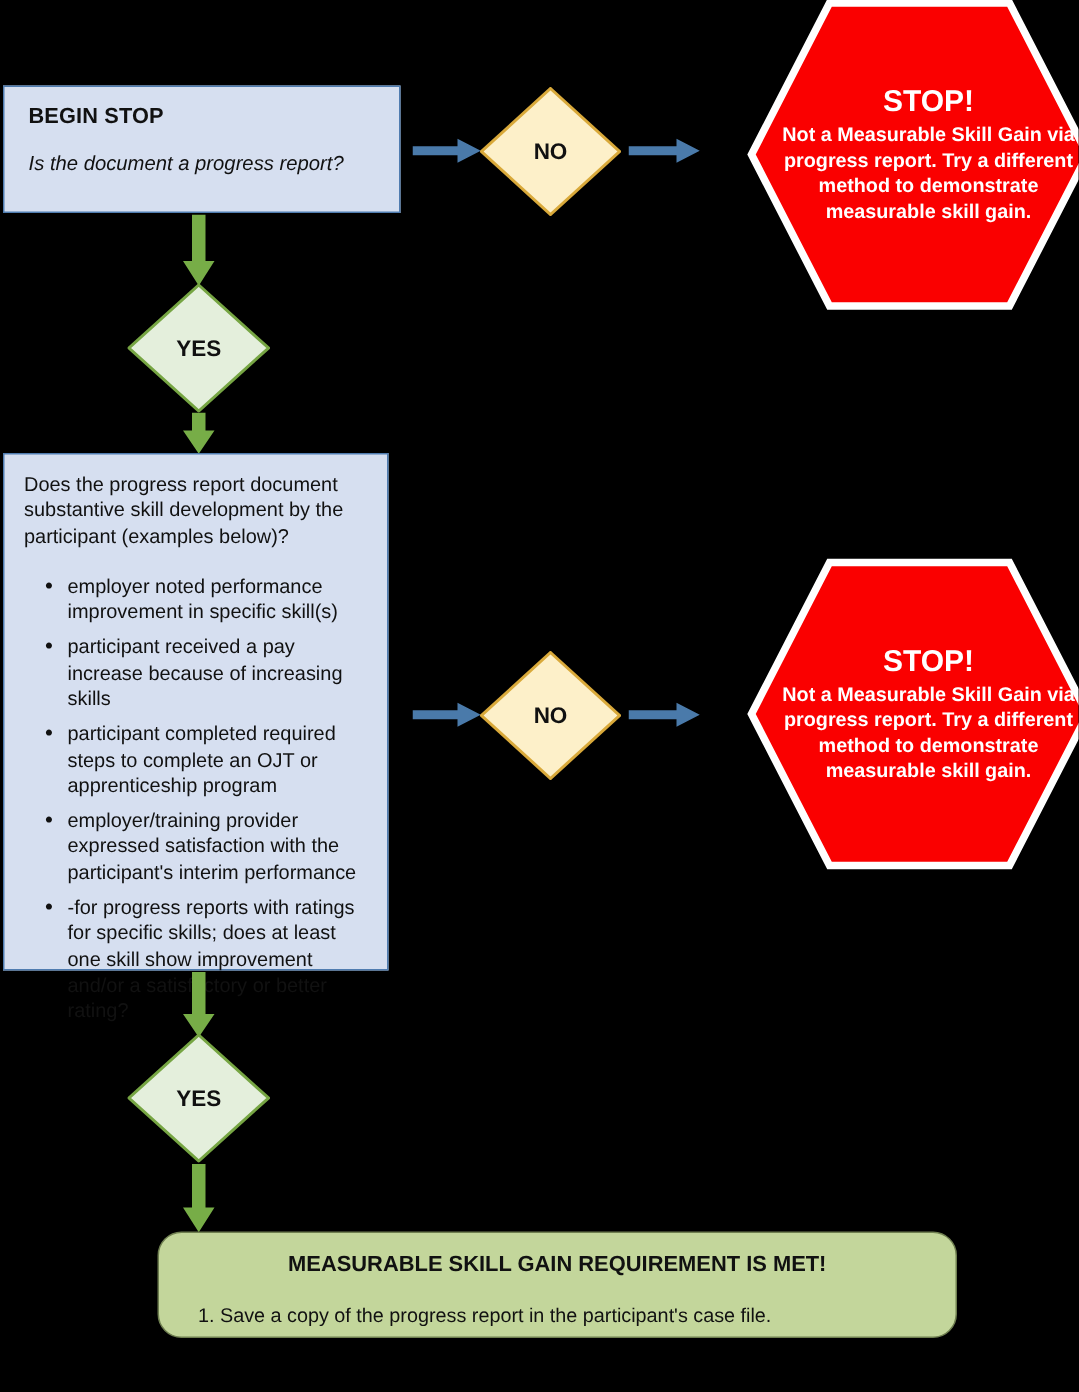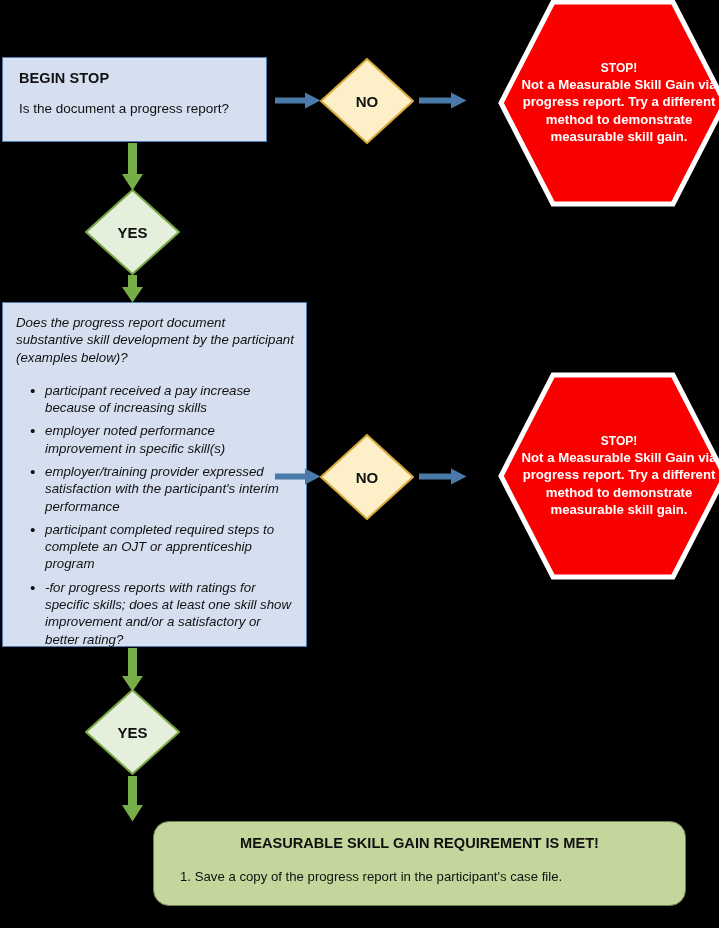--- a/index.html
+++ b/index.html
@@ -33,37 +33,37 @@
     color: #111111;
   }
   .procbox .title {
     font-weight: bold;
     font-size: 14.5px;
     letter-spacing: .1px;
   }
   .procbox .qtext {
     font-size: 13.5px;
     line-height: 1.22;
+    font-style: italic;
   }
 
   
   #begin-box {
     left: 2px; top: 57px;
     width: 265px; height: 85px;
     padding: 12px 14px 0 14px;
   }
   #begin-box .title { margin: 0 0 15px 2px; }
   #begin-box .qtext { margin: 0 0 0 2px; }
 
   
   #question-box {
     left: 2px; top: 302px;
-    width: 305px; height: 345px;
+    width: 257px; height: 345px;
     padding: 11px 12px 0 12px;
-    font-style: italic;
   }
   #question-box .lead {
     font-size: 13.3px;
     line-height: 1.30;
     margin: 0 0 16px 1px;
   }
   #question-box ul {
     margin: 0;
     padding: 0 2px 0 30px;
     list-style: none;
@@ -118,38 +118,37 @@
     display: flex;
     flex-direction: column;
     align-items: center;
     justify-content: center;
     color: #ffffff;
     font-weight: bold;
     text-align: center;
     z-index: 3;
     pointer-events: none;
   }
-  .hextext .stopword { font-size: 12px; margin-bottom: 1px; }
+  .hextext .stopword { font-size: 20px; margin-bottom: 1px; }
   .hextext .stopbody { font-size: 13.2px; line-height: 1.30; padding: 0 14px; }
 
   #stop-hex-1 { left: 497px; top: -2px;  width: 232px; height: 210px; }
   #stop-hex-1 .hextext { padding-left: 6px; padding-right: 38px; }
   #stop-hex-2 { left: 497px; top: 371px; width: 232px; height: 210px; }
   #stop-hex-2 .hextext { padding-left: 6px; padding-right: 38px; }
 
   
   #result-box {
     left: 105px; top: 821px;
-    width: 533px; height: 85px;
+    width: 533px; height: 71px;
     background: #c3d69b;
     border: 1px solid #6f7f50;
     border-radius: 16px;
     color: #111111;
     padding: 13px 16px 0 16px;
-    margin-left: 48px;
   }
   #result-box .rtitle {
     text-align: center;
     font-weight: bold;
     font-size: 14.6px;
     margin-bottom: 17px;
   }
   #result-box .rstep {
     font-size: 13.2px;
     line-height: 1.42;
@@ -224,24 +223,24 @@
 
   <div class="arrow" id="arrow-down-2">
     <svg width="23" height="28" viewBox="0 0 23 28">
       <path d="M7 0 L16 0 L16 12 L22 12 L11.5 27.5 L1 12 L7 12 Z" fill="#77ad47"></path>
     </svg>
   </div>
 
   <div class="node procbox" id="question-box">
     <div class="lead">Does the progress report document substantive skill development by the participant (examples below)?</div>
     <ul>
+      <li>employer noted performance improvement in specific skill(s)</li>
       <li>participant received a pay increase because of increasing skills</li>
-      <li>employer noted performance improvement in specific skill(s)</li>
+      <li>participant completed required steps to complete an OJT or apprenticeship program</li>
       <li>employer/training provider expressed satisfaction with the participant's interim performance</li>
-      <li>participant completed required steps to complete an OJT or apprenticeship program</li>
       <li>-for progress reports with ratings for specific skills; does at least one skill show improvement and/or a satisfactory or better rating?</li>
     </ul>
   </div>
 
   <div class="arrow" id="arrow-right-3">
     <svg width="46" height="17" viewBox="0 0 46 17">
       <path d="M0 5.5 L30 5.5 L30 0.5 L45.5 8.5 L30 16.5 L30 11.5 L0 11.5 Z" fill="#4a7aaa"></path>
     </svg>
   </div>
 

